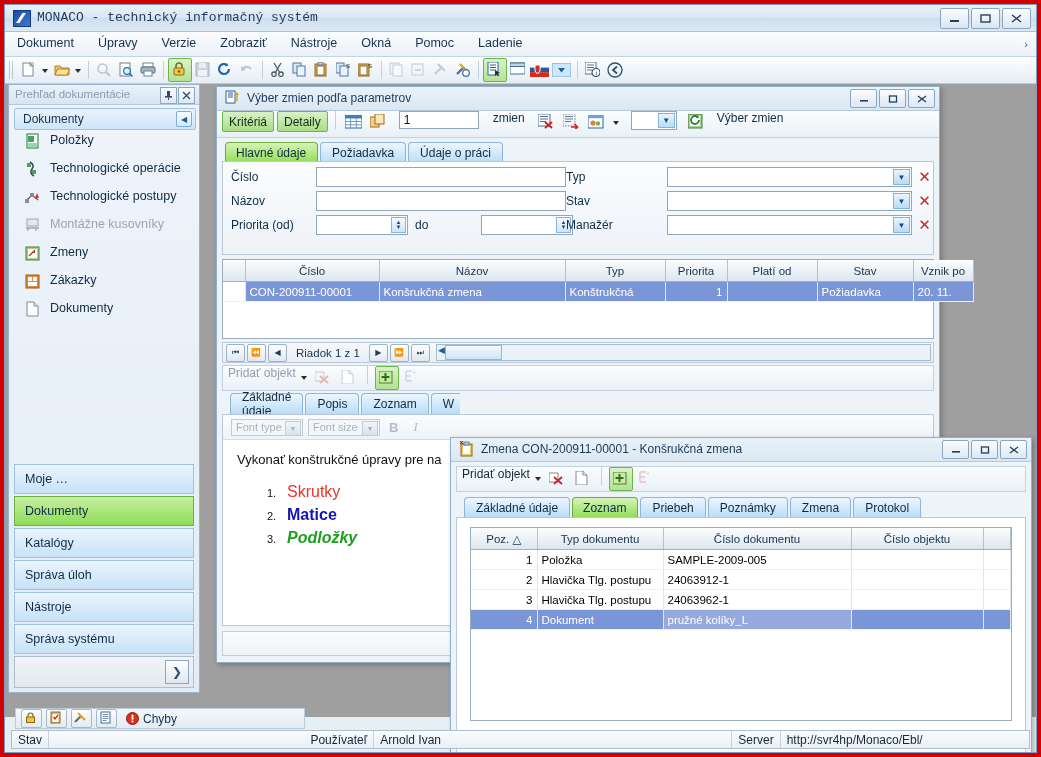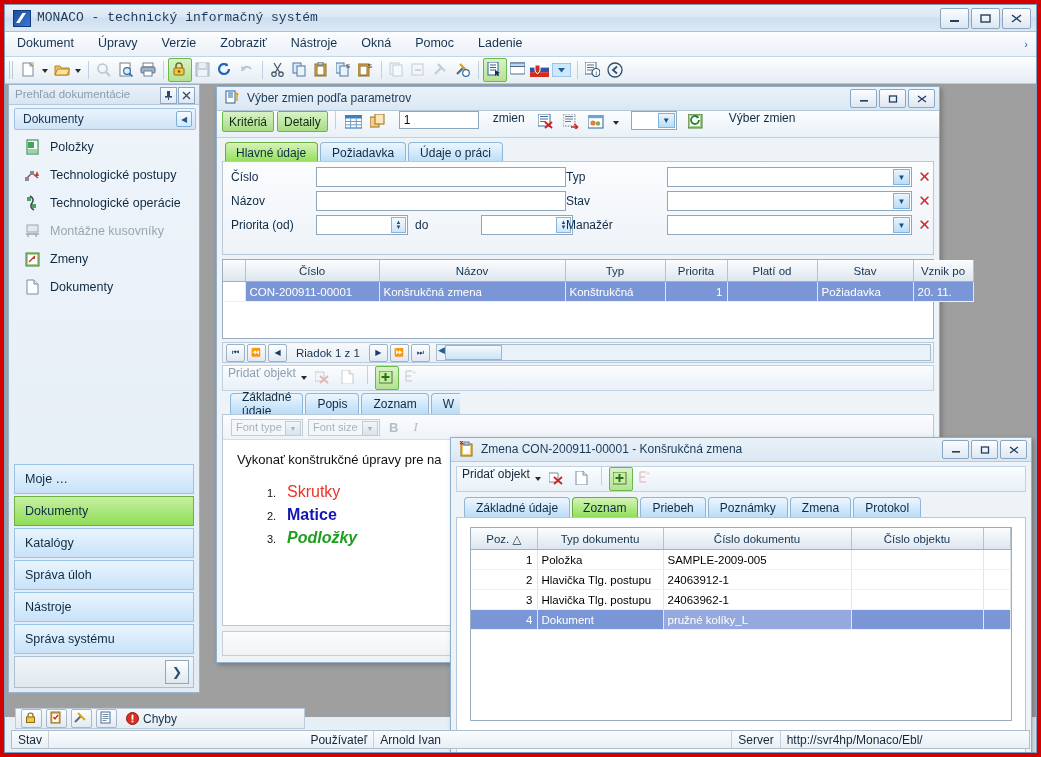--- a/index.html
+++ b/index.html
@@ -102,21 +102,21 @@
     border:1px solid #9dc4e4;border-radius:2px;
   }
   .lp-group .gt{position:absolute;left:8px;top:3px;font-size:12px;color:#16324f;}
   .lp-group .gb{
     position:absolute;right:3px;top:2px;width:14px;height:14px;
     border:1px solid #7aafda;border-radius:2px;
     background:linear-gradient(#f6fbff,#d6e9fa);
     display:flex;align-items:center;justify-content:center;font-size:8px;color:#1f5c95;
   }
   .lp-items{position:absolute;left:5px;top:48px;width:180px;}
-  .lp-item{height:28px;display:flex;align-items:center;padding-left:10px;}
+  .lp-item{height:28px;display:flex;padding-left:10px;}
   .lp-item .lbl{font-size:12.5px;color:#102a42;margin-left:9px;}
   .lp-item.disabled .lbl{color:#9aa7b3;}
   .lp-ico{width:17px;height:17px;position:relative;flex:0 0 17px;}
   .lp-bottom{position:absolute;left:5px;right:5px;bottom:4px;}
   .lp-btn{
     height:28px;margin-bottom:2px;
     background:linear-gradient(#eaf5fe,#c7e2f8);
     border:1px solid #9cc3e3;display:flex;align-items:center;padding-left:10px;
     font-size:12.5px;color:#0f2c46;
   }
@@ -502,57 +502,68 @@
                 <rect x="3" y="1" width="11" height="14" fill="#fff" stroke="#1f7a3a"></rect>
                 <rect x="4" y="3" width="6" height="6" fill="#3ba85c"></rect>
                 <path d="M4 11 h9 M4 13 h9" stroke="#3ba85c"></path>
               </svg>
           </span>
           <span class="lbl">Položky</span>
         </div>
         <div class="lp-item">
           <span class="lp-ico">
             <svg width="17" height="17">
+                <path d="M6 1 q5 3 2 7 q-3 4 2 7" stroke="#3b4a58" stroke-width="1.6" fill="none"></path>
+                <rect x="3" y="2" width="4" height="4" fill="#52a05f"></rect>
+                <rect x="8" y="9" width="4" height="4" fill="#52a05f"></rect>
+              </svg>
+          </span>
+          <span class="lbl">Technologické operácie</span>
+        </div>
+        <div class="lp-item">
+          <span class="lp-ico">
+            <svg width="17" height="17">
                 <path d="M2 12 L8 6 L14 11" stroke="#c23b2a" stroke-width="1.4" fill="none"></path>
                 <rect x="1" y="10" width="4" height="4" fill="#7c8fa0"></rect>
                 <rect x="6" y="4" width="4" height="4" fill="#7c8fa0"></rect>
                 <path d="M13 4 l2 5 -4 0z" fill="#c23b2a"></path>
               </svg>
           </span>
           <span class="lbl">Technologické postupy</span>
-        </div>
-        <div class="lp-item">
-          <span class="lp-ico">
-            <svg width="17" height="17">
-                <path d="M6 1 q5 3 2 7 q-3 4 2 7" stroke="#3b4a58" stroke-width="1.6" fill="none"></path>
-                <rect x="3" y="2" width="4" height="4" fill="#52a05f"></rect>
-                <rect x="8" y="9" width="4" height="4" fill="#52a05f"></rect>
-              </svg>
-          </span>
-          <span class="lbl">Technologické operácie</span>
         </div>
         <div class="lp-item disabled">
           <span class="lp-ico">
             <svg width="17" height="17">
                 <rect x="3" y="2" width="11" height="7" fill="#e3e8ed" stroke="#9aa7b3"></rect>
                 <path d="M2 11 h13 M4 11 v3 M12 11 v3" stroke="#9aa7b3" stroke-width="1.3"></path>
               </svg>
           </span>
           <span class="lbl">Montážne kusovníky</span>
         </div>
         <div class="lp-item">
           <span class="lp-ico">
             <svg width="17" height="17">
                 <rect x="2" y="2" width="13" height="13" fill="#a7d08a" stroke="#4d7a36"></rect>
                 <rect x="4" y="4" width="9" height="9" fill="#fff"></rect>
                 <path d="M5 11 L11 5" stroke="#c23b2a" stroke-width="1.4"></path>
                 <path d="M11 5 l0 3 -3 0z" fill="#c23b2a"></path>
               </svg>
           </span>
           <span class="lbl">Zmeny</span>
+        </div>
+        <div class="lp-item">
+          <span class="lp-ico">
+            <svg width="17" height="17">
+                <rect x="2" y="2" width="13" height="13" fill="#e28a3c" stroke="#9a5a1c"></rect>
+                <rect x="4" y="4" width="4" height="4" fill="#fff"></rect>
+                <rect x="9" y="4" width="4" height="4" fill="#fff"></rect>
+                <rect x="4" y="9" width="9" height="4" fill="#fff"></rect>
+              </svg>
+          </span>
+          <span class="lbl">Zákazky</span>
         </div>
         <div class="lp-item">
           <span class="lp-ico">
             <svg width="17" height="17">
                 <path d="M3 1 h7 l4 4 v10 H3 Z" fill="#fff" stroke="#7a8c9c"></path>
                 <path d="M10 1 v4 h4" fill="#e6ecf1" stroke="#7a8c9c"></path>
               </svg>
           </span>
           <span class="lbl">Dokumenty</span>
         </div>
@@ -648,21 +659,21 @@
           <span class="btn">▼</span>
         </div>
         <div class="tbi" style="margin-left:6px">
           <svg width="16" height="15" style="left:2px;top:3px">
               <rect x="0" y="0" width="14" height="14" fill="#a7d08a" stroke="#4d7a36"></rect>
               <rect x="2" y="2" width="10" height="10" fill="#fff"></rect>
               <path d="M11 6 a4 4 0 1 1 -1.6 -3.2" fill="none" stroke="#2a7f3e" stroke-width="1.8"></path>
               <path d="M10 1 l1 3 -3 0.3z" fill="#2a7f3e"></path>
             </svg>
         </div>
-        <div style="font-size:12px;color:#0f2c46;margin-left:18px;">Výber zmien</div>
+        <div style="font-size:12px;color:#0f2c46;margin-left:6px;">Výber zmien</div>
       </div>
 
       <div class="tabs" style="margin-top:3px;">
         <div class="tab active">Hlavné údaje</div>
         <div class="tab">Požiadavka</div>
         <div class="tab">Údaje o práci</div>
       </div>
 
       <div style="position:absolute;left:5px;right:5px;top:74px;height:94px;background:linear-gradient(#fbfcfe,#eef3f8);border:1px solid #b8c8d8;box-sizing:border-box;">
 

